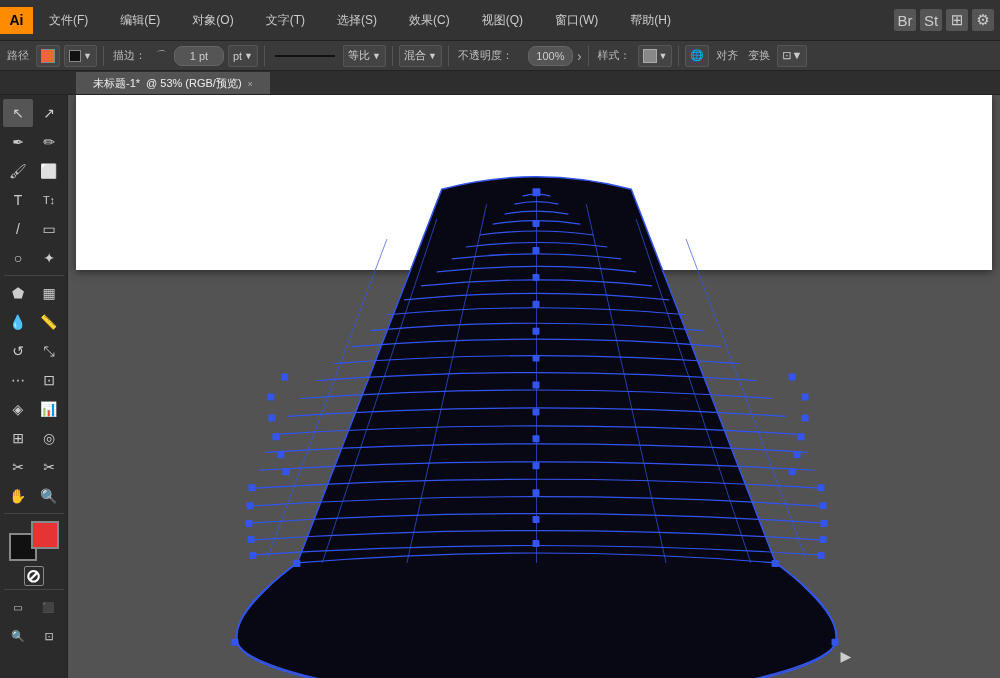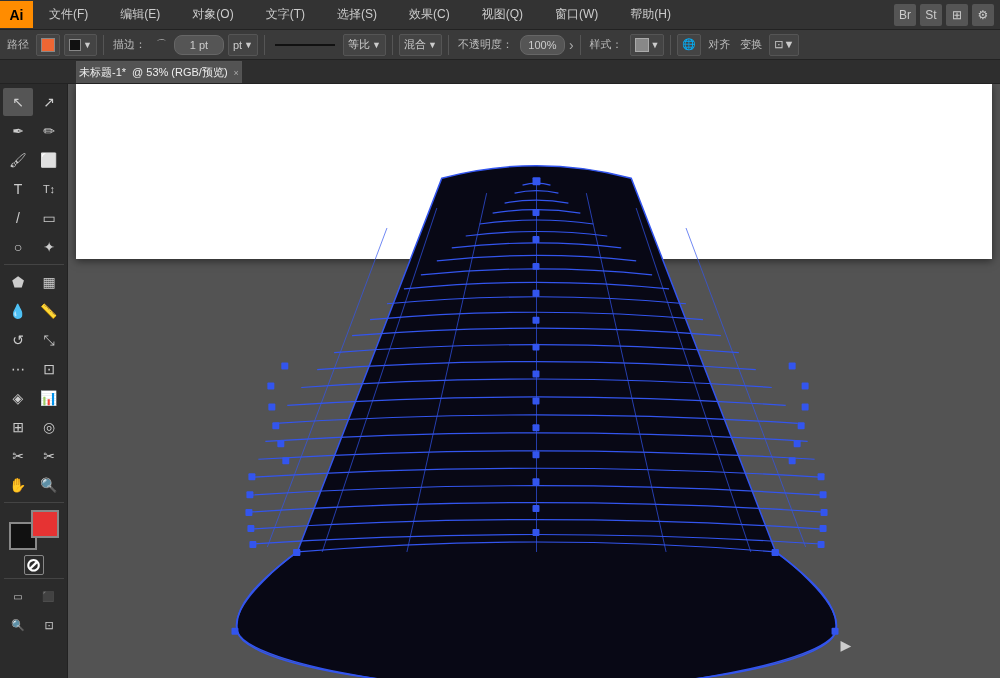--- a/index.html
+++ b/index.html
@@ -1,39 +1,39 @@
 <!DOCTYPE html>
 <html><head>
   <meta charset="utf-8">
   <style>
     * { margin: 0; padding: 0; box-sizing: border-box; }
     body { width: 1000px; height: 678px; overflow: hidden; background: #535353; font-family: 'Arial', sans-serif; font-size: 12px; color: #ccc; }
 
     
     #menu-bar {
-      width: 100%; height: 30px; background: #333; display: flex; align-items: center;
+      width: 100%; height: 41px; background: #333; display: flex; align-items: center;
       border-bottom: 1px solid #222;
     }
     #ai-logo {
       width: 33px; height: 27px; background: #FF8C00; display: flex; align-items: center;
       justify-content: center; font-weight: bold; font-size: 14px; color: #000; flex-shrink: 0;
     }
     .menu-items { display: flex; align-items: center; height: 100%; }
     .menu-item {
       padding: 0 16px; height: 100%; display: flex; align-items: center;
       color: #ccc; font-size: 12px; cursor: pointer; white-space: nowrap;
     }
 
     
     #menu-right {
       margin-left: auto; display: flex; align-items: center; gap: 4px; padding-right: 6px;
     }
     .menu-right-icon {
       width: 22px; height: 22px; background: #555; display: flex; align-items: center;
-      justify-content: center; font-size: 12px; color: #ccc; border-radius: 2px;
+      justify-content: center; font-size: 15px; color: #ccc; border-radius: 2px;
     }
 
     
     #toolbar {
       width: 100%; height: 30px; background: #3a3a3a; display: flex; align-items: center;
       border-bottom: 1px solid #222; padding: 0 4px; gap: 4px;
     }
     .toolbar-label { color: #bbb; font-size: 11px; padding: 0 3px; white-space: nowrap; }
     .toolbar-item {
       height: 22px; background: #444; border: 1px solid #555; color: #ccc;
@@ -49,21 +49,21 @@
       width: 60px; height: 2px; background: #111; display: inline-block; margin: 0 4px;
     }
 
     
     #tab-bar {
       width: 100%; height: 24px; background: #2e2e2e; display: flex; align-items: flex-end;
       border-bottom: 1px solid #222;
     }
     .tab {
       height: 22px; background: #3e3e3e; border: 1px solid #555; border-bottom: none;
-      padding: 0 2px; display: flex; align-items: center; font-size: 11px; color: #ccc;
+      padding: 0 16px; display: flex; align-items: center; font-size: 11px; color: #ccc;
       cursor: pointer; gap: 6px; margin-left: 76px;
     }
     .tab.active { background: #535353; color: #eee; }
     .tab-close { font-size: 9px; color: #aaa; cursor: pointer; }
 
     
     #main-area {
       display: flex; width: 100%; height: calc(678px - 27px - 30px - 24px);
     }
 
@@ -160,21 +160,21 @@
     <span>等比</span>
       <span style="font-size:9px;">▼</span>
   </div>
   <div class="toolbar-sep"></div>
   <div class="toolbar-item">
     <span>混合</span>
       <span style="font-size:9px;">▼</span>
   </div>
   <div class="toolbar-sep"></div>
   <span class="toolbar-label">不透明度：</span>
-  <input class="toolbar-input" type="text" value="100%" style="width: 45px;">
+  <input class="toolbar-input" type="text" value="100%" style="width: 45px; margin-left: 8px;">
   <span style="font-size:14px;color:#aaa;cursor:pointer;">›</span>
   <div class="toolbar-sep"></div>
   <span class="toolbar-label">样式：</span>
   <div class="toolbar-item">
     <span style="display:inline-block;width:14px;height:14px;background:#888;border:1px solid #aaa;"></span>
     <span style="font-size:9px;">▼</span>
   </div>
   <div class="toolbar-sep"></div>
   <div class="toolbar-item">🌐</div>
   <span class="toolbar-label">对齐</span>

